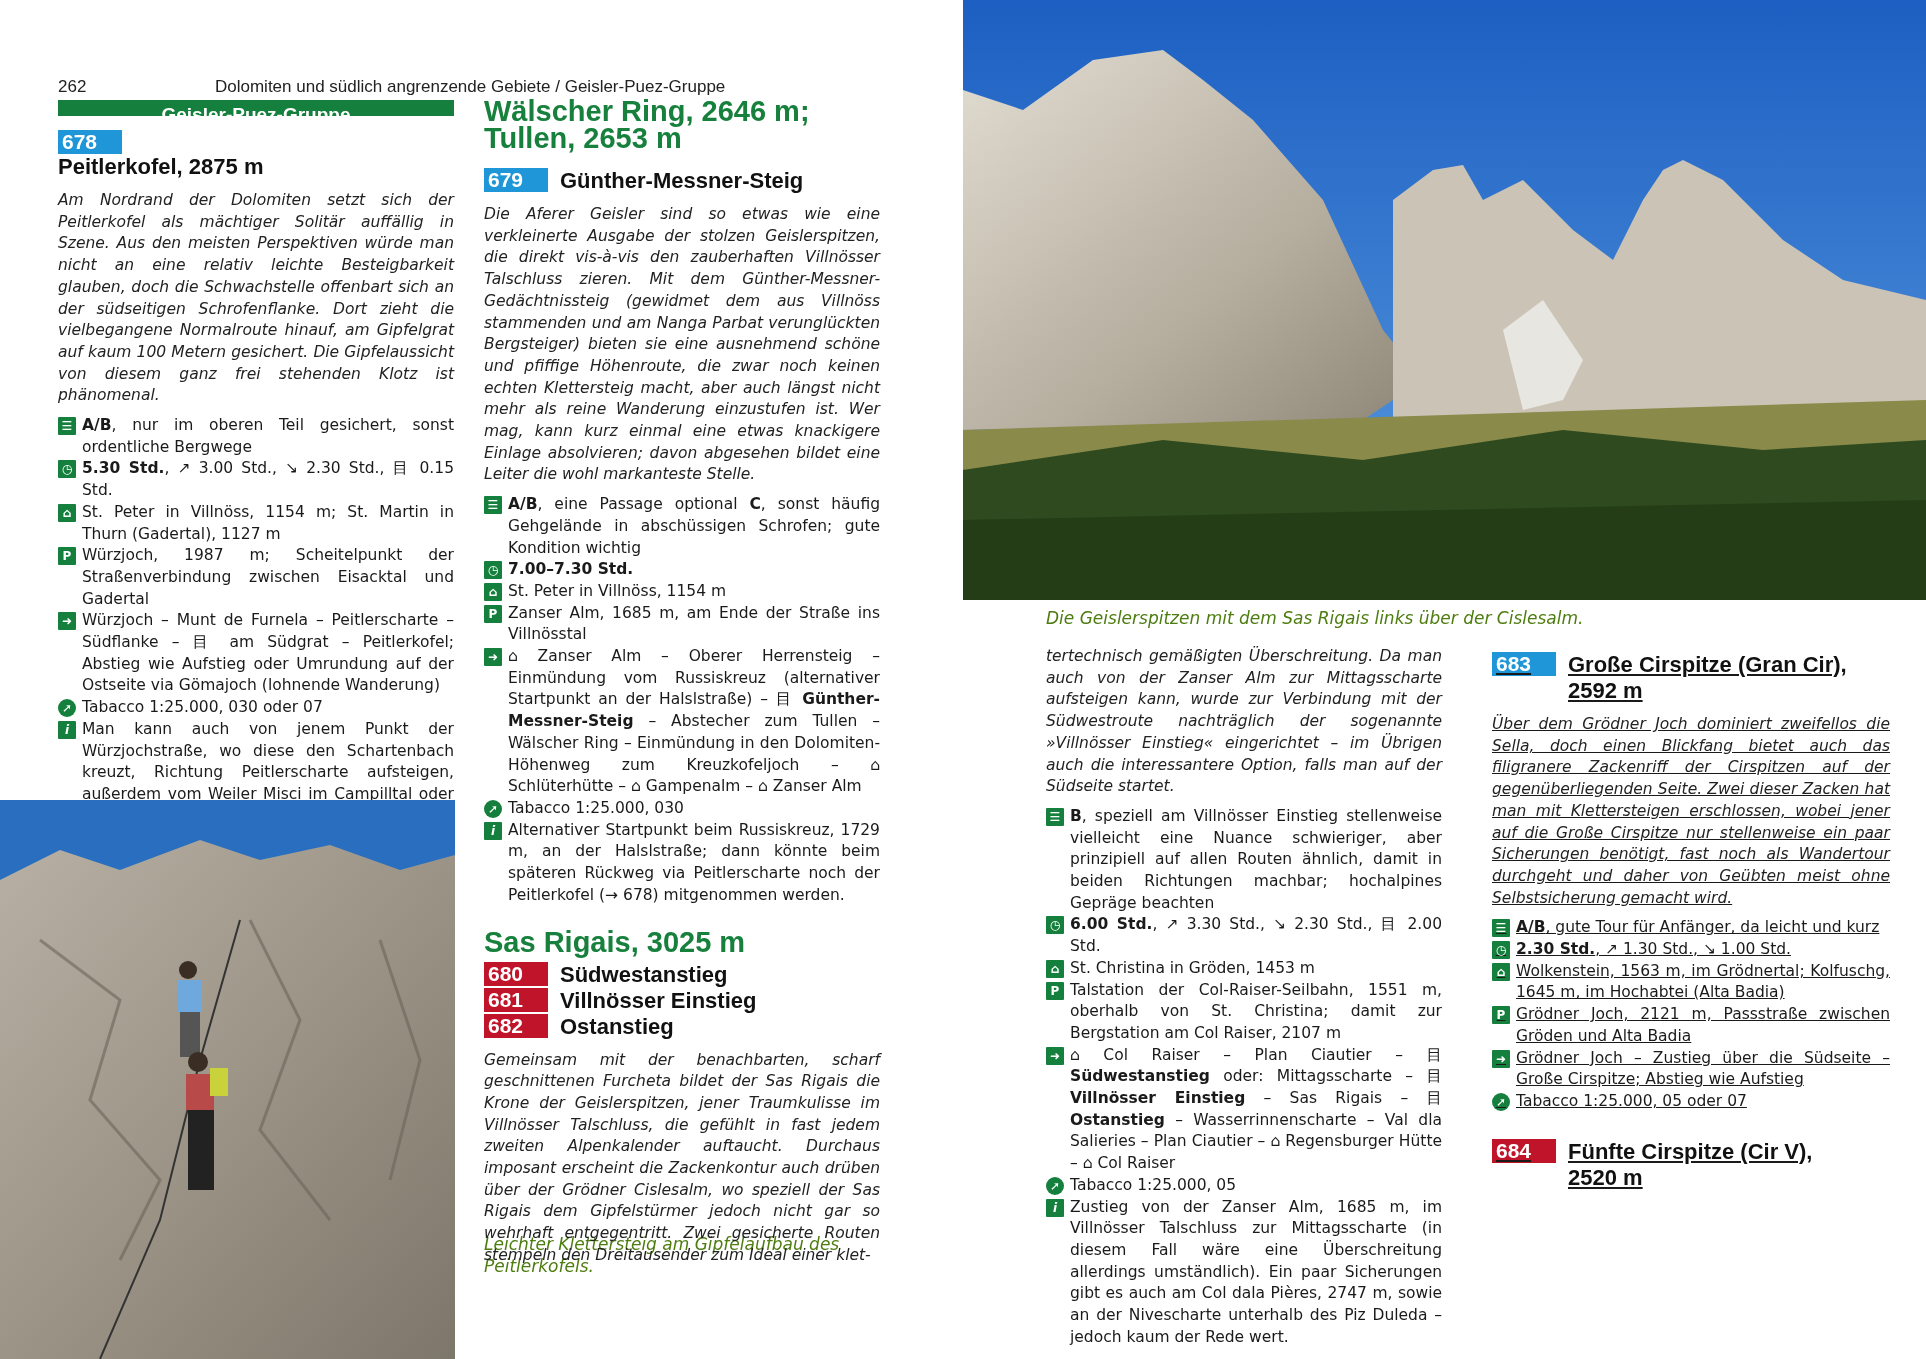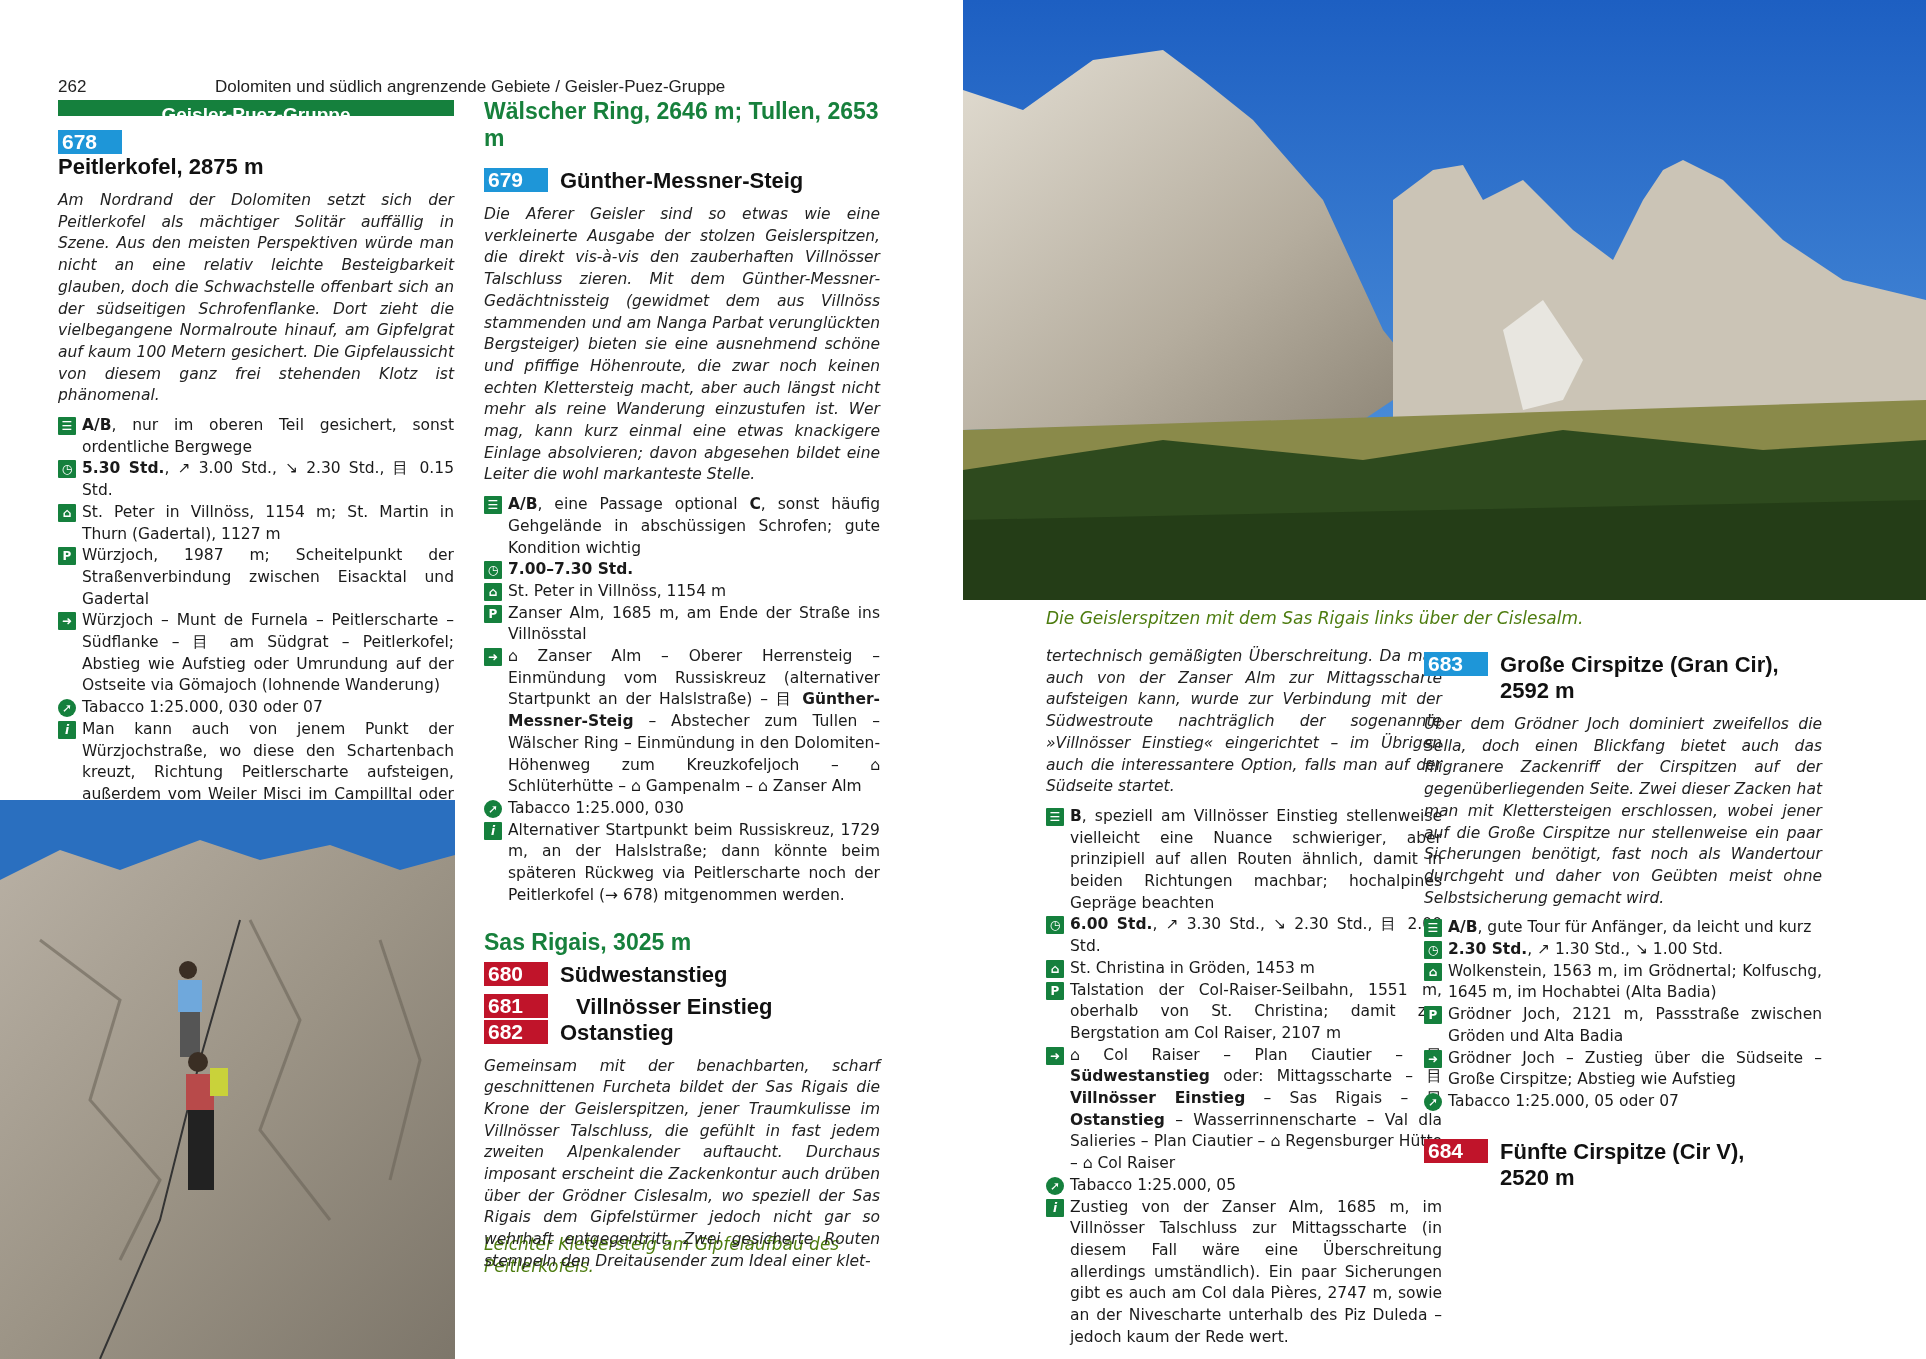--- a/index.html
+++ b/index.html
@@ -3,21 +3,21 @@
 <meta charset="utf-8">
 <style>
   html, body { margin:0; padding:0; background:#fff; }
   body { width:1926px; height:1359px; position:relative; overflow:hidden;
          font-family:"DejaVu Sans", sans-serif; color:#1a1a1a; }
   .abs { position:absolute; }
   .hdr { top:50px; font-size:17px; font-family:"Liberation Sans", sans-serif; color:#222;margin-top:27px; }
   .col { position:absolute; font-size:16px; line-height:22px; }
   .section-bar { background:#15803d; color:#fff; font-weight:bold; text-align:center;
                  font-size:19px; height:16px; line-height:29px; font-family:"Liberation Sans", sans-serif; }
-  .green-title { color:#17803c; font-weight:bold; font-size:23px; line-height:27px;
+  .green-title { color:#17803c; font-weight:bold; font-size:29px; line-height:27px;
                  font-family:"Liberation Sans", sans-serif; }
   .tour-head { display:flex; align-items:flex-start; font-weight:bold; font-size:22px; line-height:26px;
                font-family:"Liberation Sans", sans-serif; color:#111; margin-top:16px; }
   .num { display:inline-block; min-width:56px; padding:0 4px; color:#fff; font-size:21px;
          height:24px; line-height:24px; margin-right:12px; }
   .num.blue { background:#1e96d8; }
   .num.red { background:#c0142a; }
   .intro { font-style:italic; font-size:15.5px; line-height:21.7px; text-align:justify; margin:10px 0 8px 0;
            font-family:"DejaVu Sans", sans-serif; color:#222; }
   .info { display:flex; align-items:flex-start; font-size:15.5px; line-height:21.7px; text-align:justify; }
@@ -133,21 +133,21 @@
   <div class="info">
     <span class="ic" style="font-style:italic;">i</span>
     <span class="tx">Alternativer Startpunkt beim Russiskreuz, 1729 m, an der Halslstraße; dann könnte beim späteren Rückweg via Peitlerscharte noch der Peitlerkofel (→ 678) mitgenommen werden.</span>
   </div>
 
   <div class="green-title" style="margin-top:22px;">Sas Rigais, 3025 m</div>
   <div class="tour-head" style="margin-top:6px;">
     <span class="num red">680</span>
     <span>Südwestanstieg</span>
   </div>
-  <div class="tour-head" style="margin-top:6px;gap:16px;">
+  <div class="tour-head" style="margin-top:0;">
     <span class="num red">681</span>
     <span>Villnösser Einstieg</span>
   </div>
   <div class="tour-head" style="margin-top:0;">
     <span class="num red">682</span>
     <span>Ostanstieg</span>
   </div>
   <div class="intro">Gemeinsam mit der benachbarten, scharf geschnittenen Furcheta bildet der Sas Rigais die Krone der Geislerspitzen, jener Traumkulisse im Villnösser Talschluss, die gefühlt in fast jedem zweiten Alpenkalender auftaucht. Durchaus imposant erscheint die Zackenkontur auch drüben über der Grödner Cislesalm, wo speziell der Sas Rigais dem Gipfelstürmer jedoch nicht gar so wehrhaft entgegentritt. Zwei gesicherte Routen stempeln den Dreitausender zum Ideal einer klet-</div>
 </div>
 
@@ -200,21 +200,21 @@
   <div class="info">
     <span class="ic" style="border-radius:50%;">➚</span>
     <span class="tx">Tabacco 1:25.000, 05</span>
   </div>
   <div class="info">
     <span class="ic" style="font-style:italic;">i</span>
     <span class="tx">Zustieg von der Zanser Alm, 1685 m, im Villnösser Talschluss zur Mittagsscharte (in diesem Fall wäre eine Überschreitung allerdings umständlich). Ein paar Sicherungen gibt es auch am Col dala Pières, 2747 m, sowie an der Nivescharte unterhalb des Piz Duleda – jedoch kaum der Rede wert.</span>
   </div>
 </div>
 
-<div class="col" style="left:1424px; top:652px; width:398px;">
+<div class="col" style="left:1492px; top:652px; width:398px;text-decoration:underline;">
   <div class="tour-head" style="margin-top:0;">
     <span class="num blue">683</span>
     <span>
       <span>Große Cirspitze (Gran Cir),</span><br>
       <span>2592 m</span>
     </span>
   </div>
   <div class="intro">Über dem Grödner Joch dominiert zweifellos die Sella, doch einen Blickfang bietet auch das filigranere Zackenriff der Cirspitzen auf der gegenüberliegenden Seite. Zwei dieser Zacken hat man mit Klettersteigen erschlossen, wobei jener auf die Große Cirspitze nur stellenweise ein paar Sicherungen benötigt, fast noch als Wandertour durchgeht und daher von Geübten meist ohne Selbstsicherung gemacht wird.</div>
   <div class="info">
     <span class="ic">☰</span>

